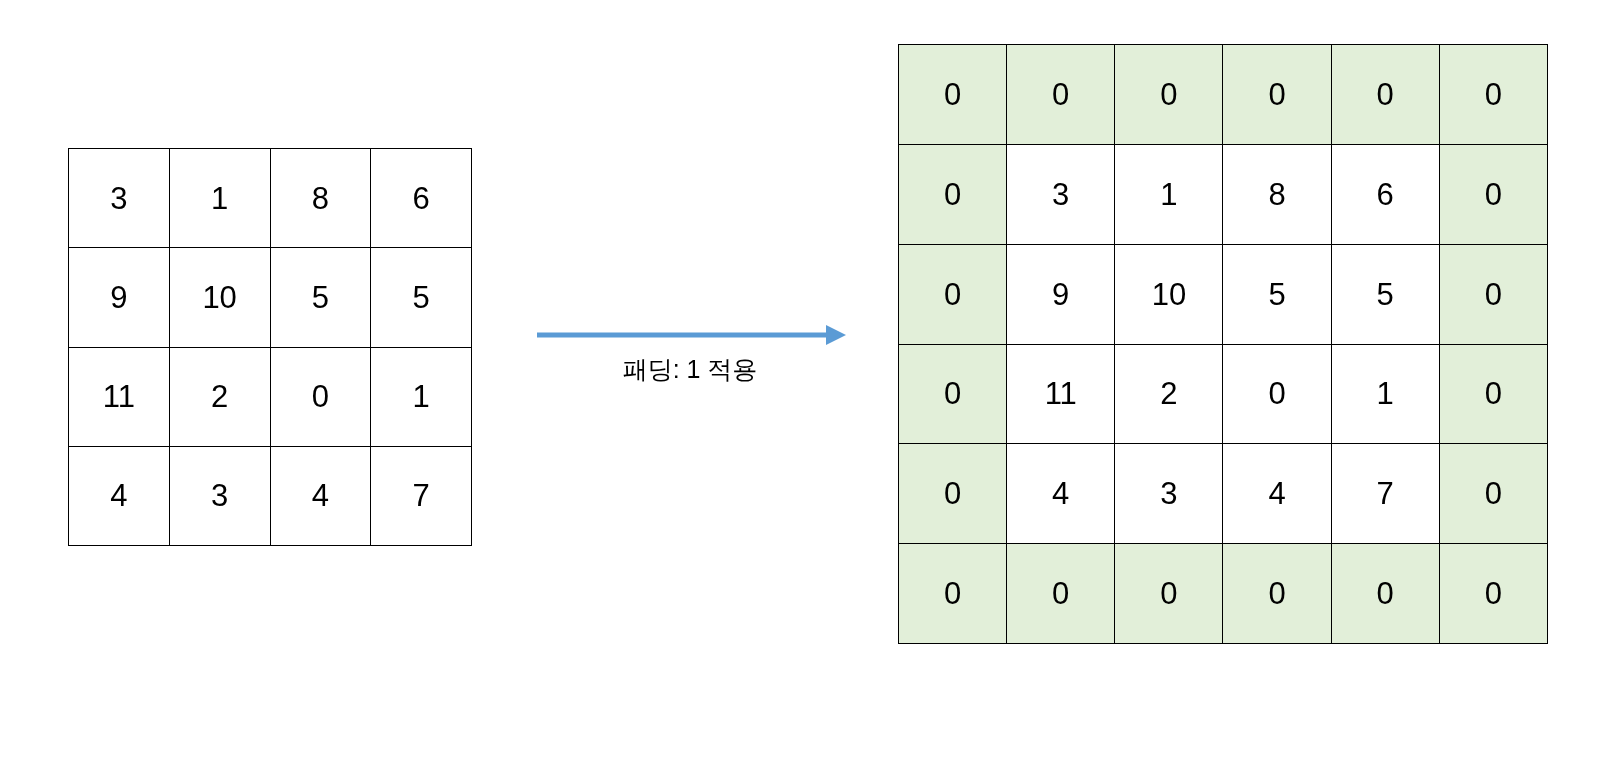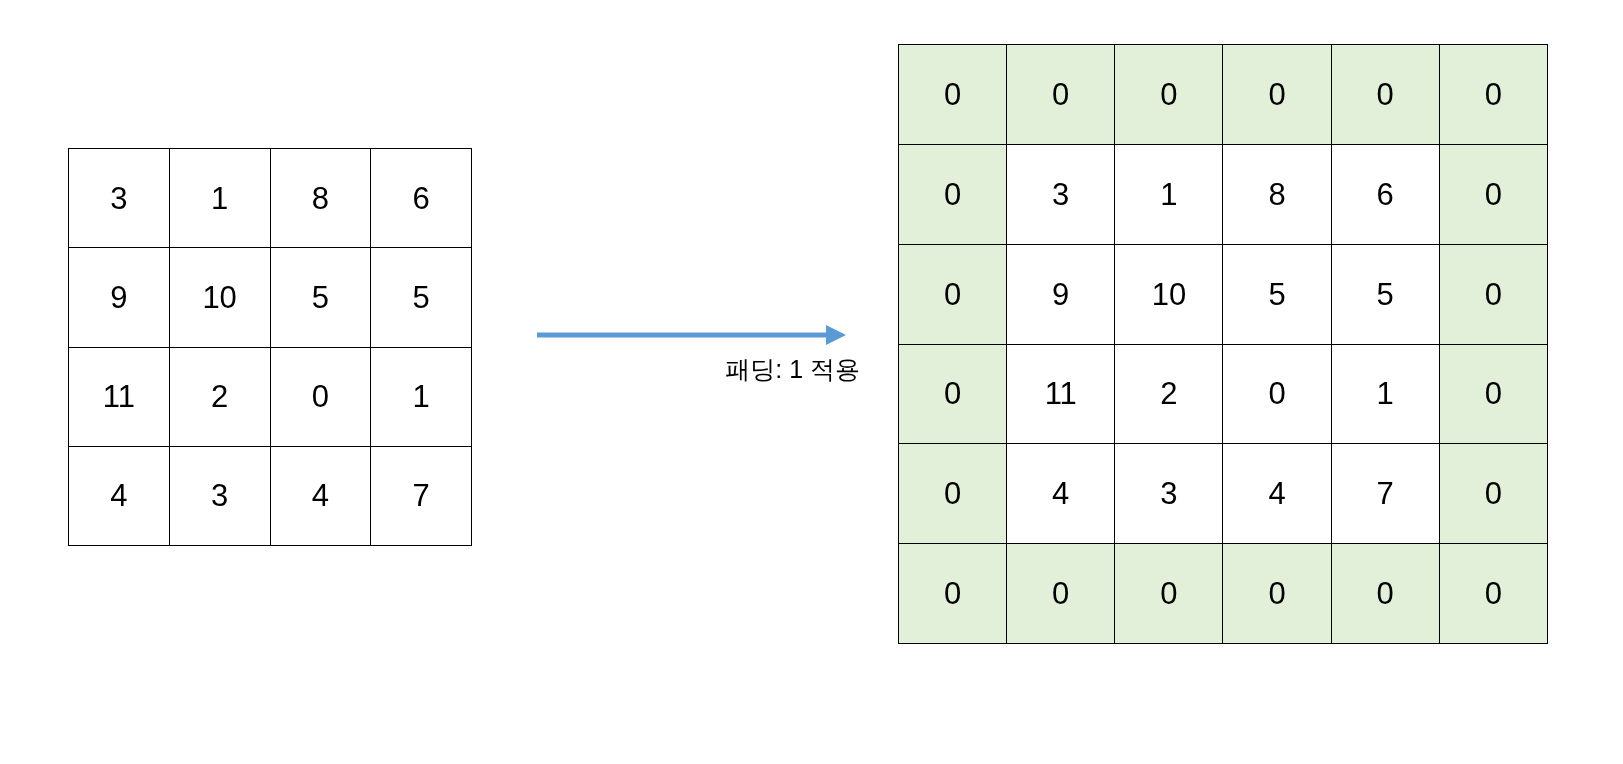--- a/index.html
+++ b/index.html
@@ -77,21 +77,21 @@
     left: 530px;
     top: 318px;
     width: 320px;
     height: 34px;
   }
   #arrow-caption {
     position: absolute;
     left: 520px;
     top: 353px;
     width: 340px;
-    text-align: right;
+    text-align: center;
     font-size: 25px;
     color: #000000;
     letter-spacing: 0px;
     white-space: nowrap;
   }
 </style>
 </head>
 <body>
 
 <div class="stage">

